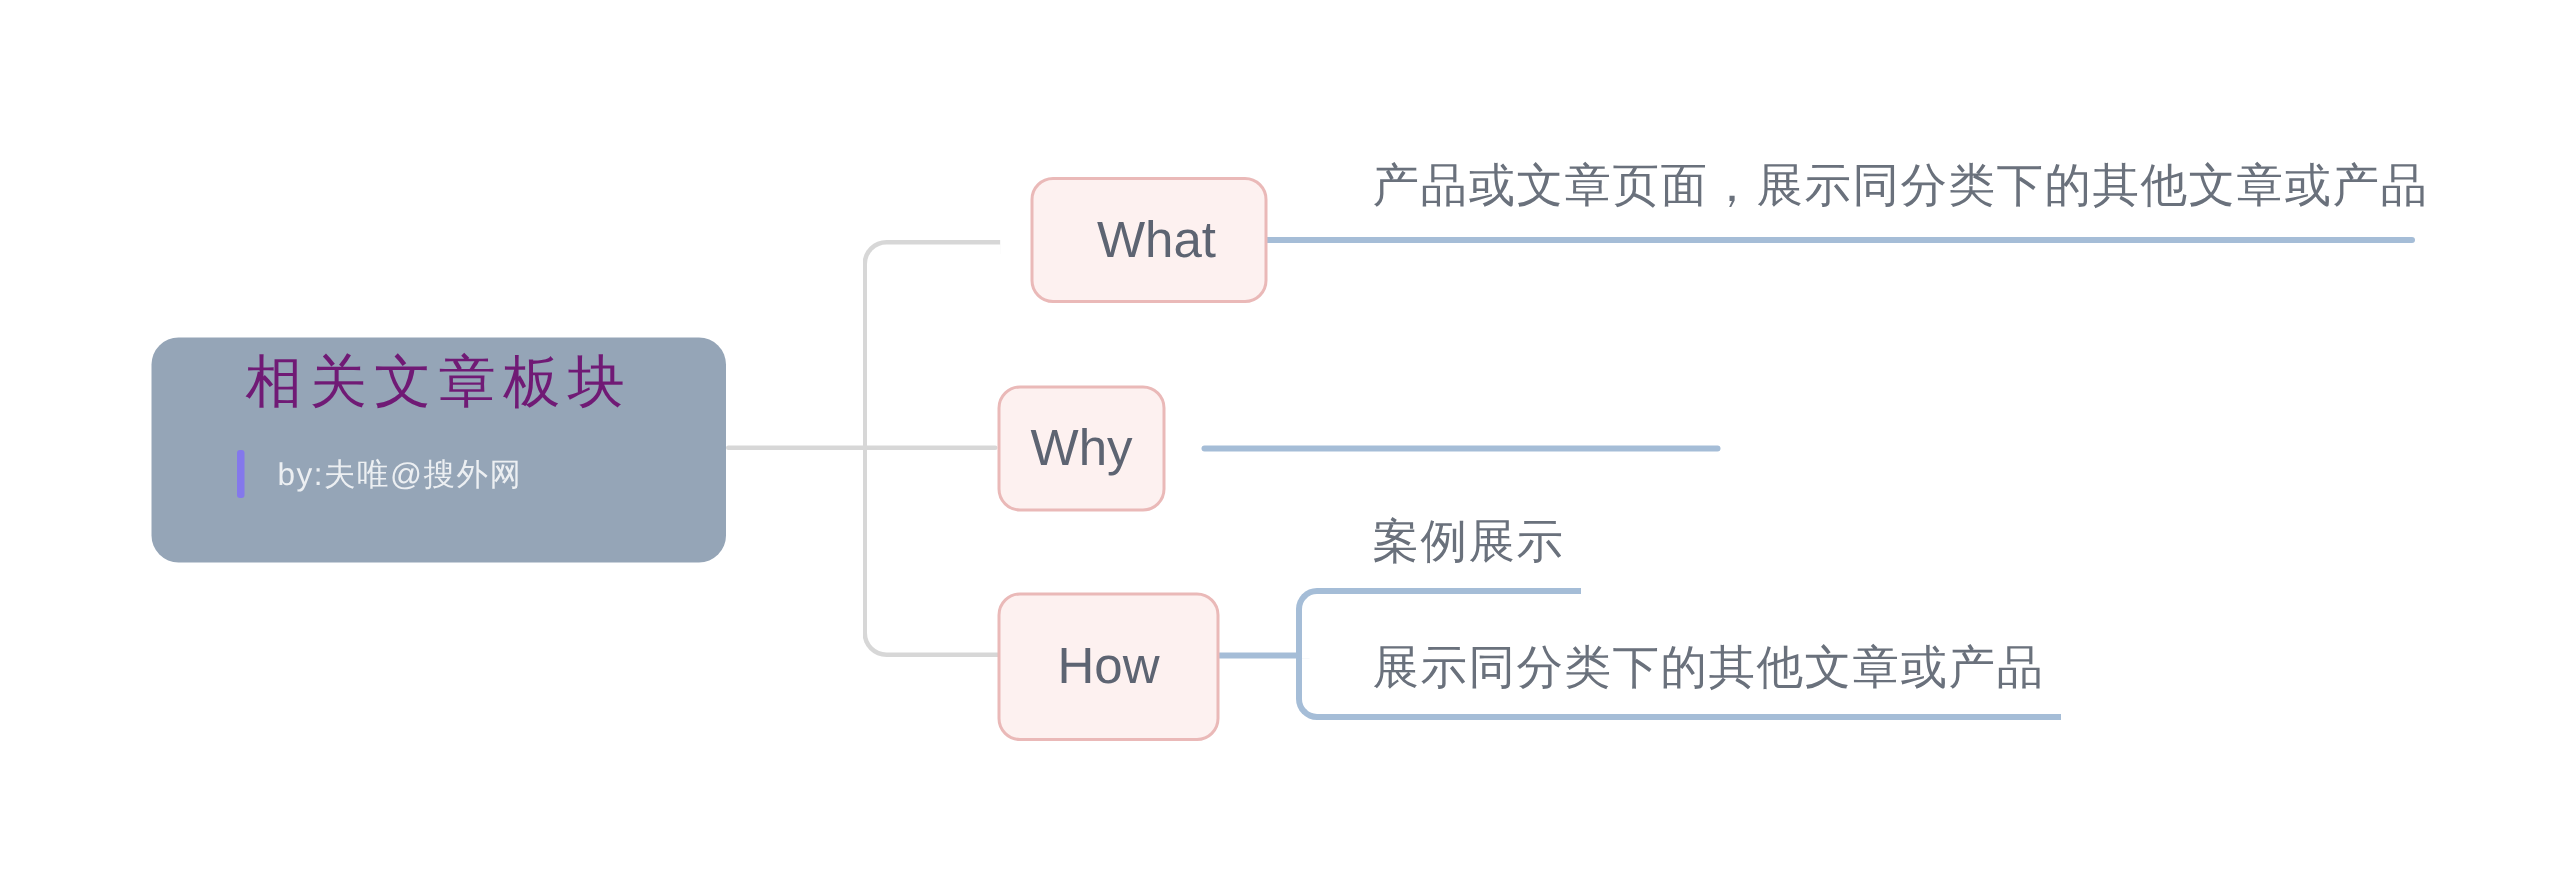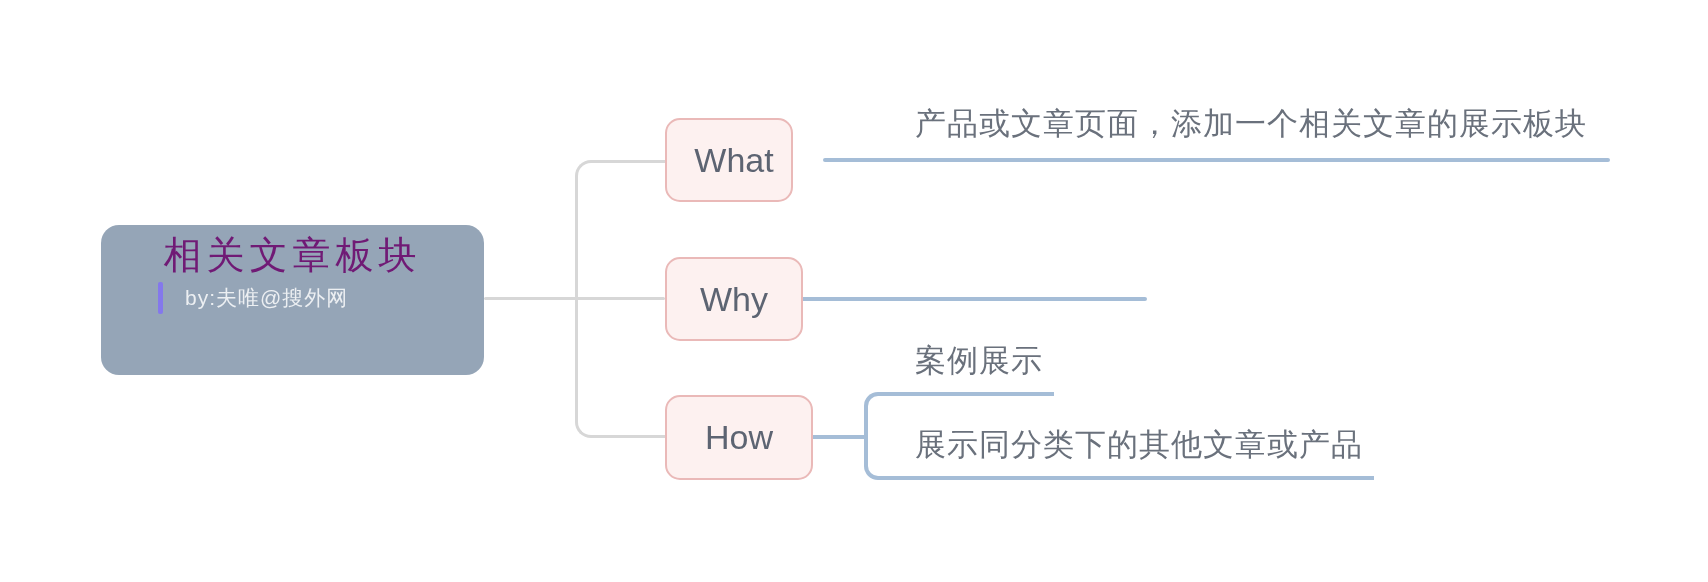--- a/index.html
+++ b/index.html
@@ -61,21 +61,21 @@
   .root-title {
     margin-top: 8px;
     text-align: center;
     color: #701a75;
     font-size: 38px;
     letter-spacing: 5px;
     line-height: 44px;
     white-space: nowrap;
   }
   .root-subtitle-row {
-    margin-top: 5px;
+    margin-top: 23px;
     margin-left: 57px;
     display: flex;
     align-items: center;
   }
   .accent-bar {
     width: 5px;
     height: 32px;
     background: #8478ec;
     border-radius: 2px;
     margin-right: 22px;
@@ -94,23 +94,23 @@
     background: #fdf1f0;
     border: 2px solid #eab9b8;
     border-radius: 15px;
     display: flex;
     align-items: center;
     justify-content: center;
     color: #5d6472;
     font-size: 34px;
     cursor: default;
   }
-  .branch-what { left: 665px; top: 118px; width: 128px; height: 84px; padding-left: 10px; }
-  .branch-why  { left: 665px; top: 257px; width: 138px; height: 84px; }
-  .branch-how  { left: 665px; top: 395px; width: 148px; height: 85px; }
+  .branch-what { left: 687px; top: 118px; width: 158px; height: 84px; padding-left: 10px; }
+  .branch-why  { left: 665px; top: 257px; width: 112px; height: 84px; }
+  .branch-how  { left: 665px; top: 395px; width: 148px; height: 99px; }
 
   
   .child-text {
     color: #6a717c;
     font-size: 31px;
     line-height: 40px;
     letter-spacing: 1px;
     white-space: nowrap;
     cursor: default;
   }
@@ -145,17 +145,17 @@
   <div class="abs branch-box branch-what">
     <span>What</span>
   </div>
   <div class="abs branch-box branch-why">
     <span>Why</span>
   </div>
   <div class="abs branch-box branch-how">
     <span>How</span>
   </div>
 
-  <div class="abs child-text ct-what">产品或文章页面，添加一个相关文章的展示板块</div>
+  <div class="abs child-text ct-what">产品或文章页面，展示同分类下的其他文章或产品</div>
   <div class="abs child-text ct-how2">展示同分类下的其他文章或产品</div>
   <div class="abs child-text ct-how1">案例展示</div>
 
 </div>
 
 </body></html>

